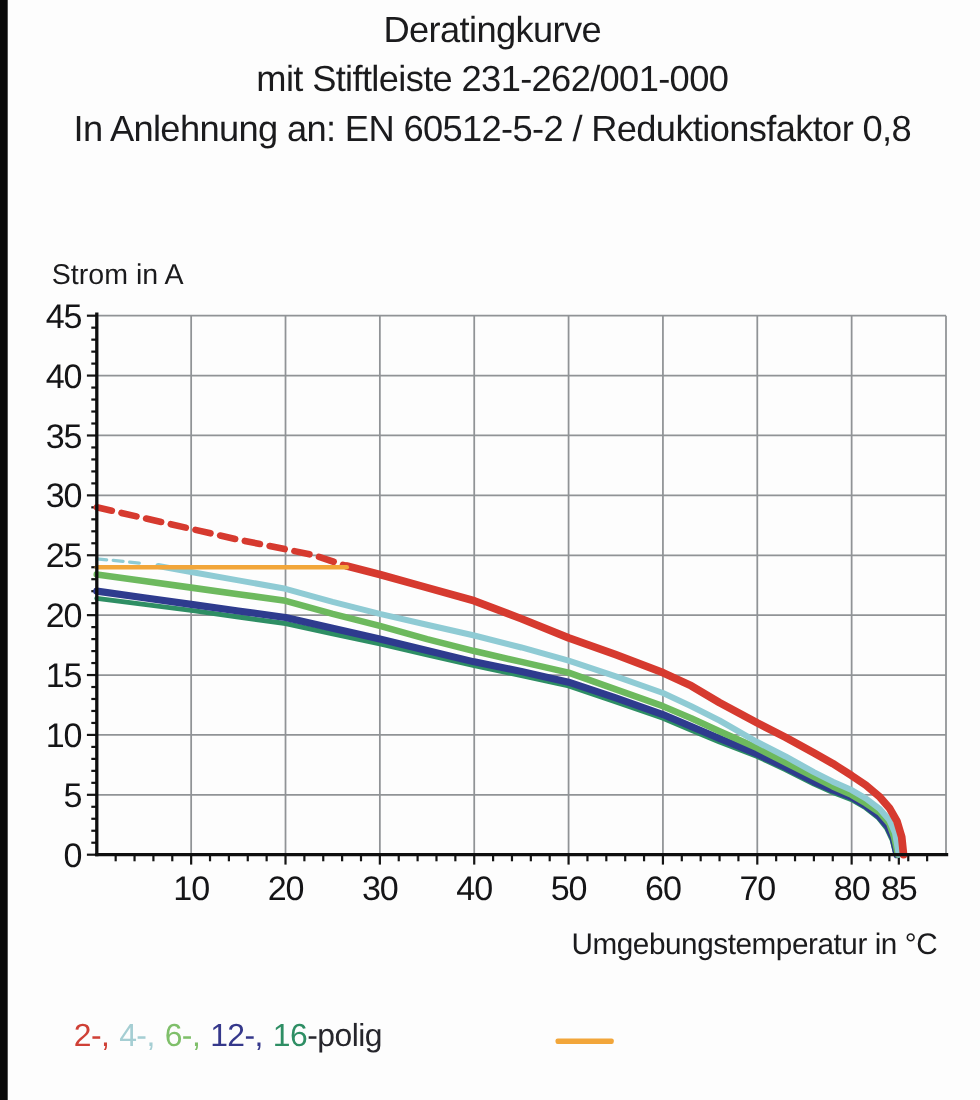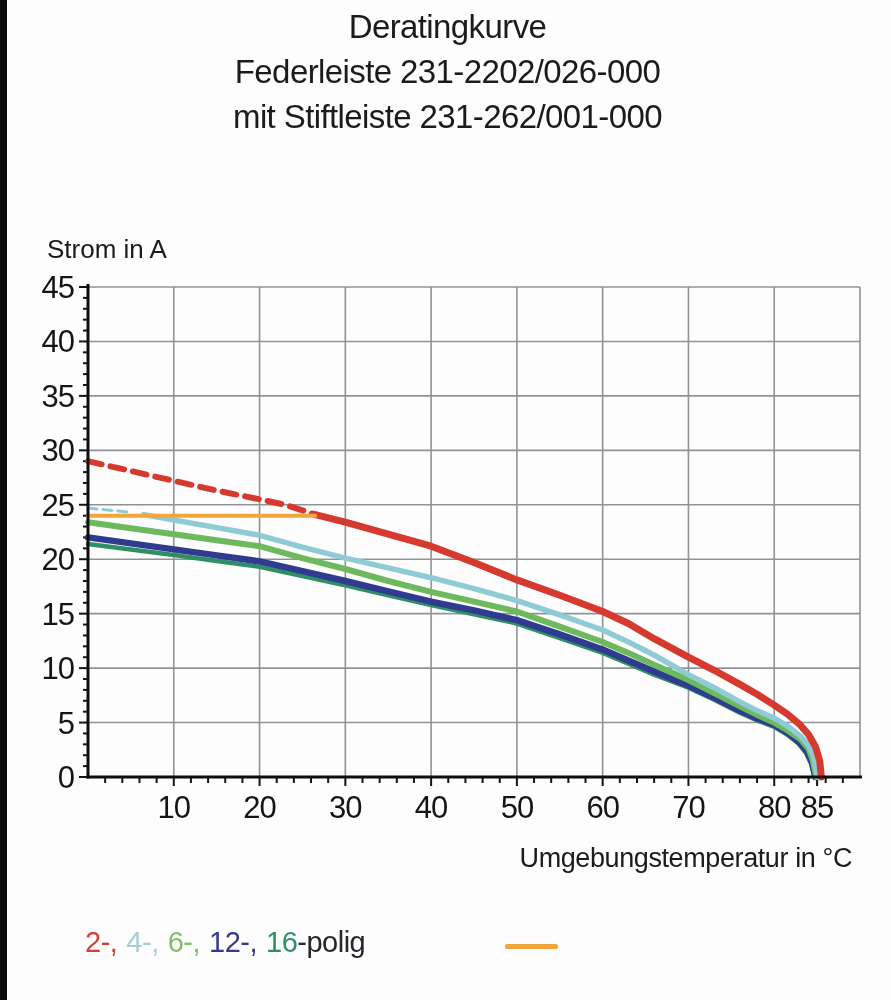--- a/index.html
+++ b/index.html
@@ -11,35 +11,35 @@
   #title-block{position:absolute;left:10px;top:4px;width:875px;text-align:center;}
   .title-line{font-size:33px;line-height:45px;letter-spacing:-0.6px;white-space:nowrap;}
   #chart-svg{position:absolute;left:0;top:0;}
   .gridline{stroke:#909396;stroke-width:1.6;fill:none;}
   .axisline{stroke:#0e0e0e;stroke-width:3;fill:none;}
   .tick{stroke:#141414;stroke-width:2;fill:none;}
   .ticklabel{font-family:"Liberation Sans",sans-serif;font-size:31px;fill:#151517;letter-spacing:-1px;}
   .ylabel-text{font-family:"Liberation Sans",sans-serif;font-size:26px;fill:#1b1b1d;}
   #x-axis-caption{position:absolute;top:843px;right:39px;font-size:27px;letter-spacing:-0.4px;}
   #legend-row{position:absolute;left:0;top:926px;width:891px;height:46px;font-size:29px;}
-  #legend-poles{position:absolute;left:85px;top:0;letter-spacing:-0.5px;white-space:nowrap;}
+  #legend-poles{position:absolute;left:67px;top:0;letter-spacing:-0.5px;white-space:nowrap;}
   .pole-item{margin-right:9px;}
   #rated-swatch{position:absolute;left:505px;top:18px;width:53px;height:5px;border-radius:2px;}
   #rated-label{position:absolute;left:575px;top:0;font-size:27px;letter-spacing:-0.4px;}
 </style>
 </head>
 <body>
 
 <div id="canvas">
   <div id="left-edge-bar"></div>
 
   <div id="title-block">
     <div class="title-line">Deratingkurve</div>
-    <div class="title-line">Federleiste 231-2202/026-000</div>
     <div class="title-line">mit Stiftleiste 231-262/001-000</div>
+    <div class="title-line">In Anlehnung an: EN 60512-5-2 / Reduktionsfaktor 0,8</div>
   </div>
 
   <svg id="chart-svg" width="891" height="830" viewBox="0 0 891 830">
       <text x="47" y="258" class="ylabel-text">Strom in A</text>
       <g class="">
         <line x1="173.77777777777777" y1="287" x2="173.77777777777777" y2="777" class="gridline"></line>
         <line x1="259.55555555555554" y1="287" x2="259.55555555555554" y2="777" class="gridline"></line>
         <line x1="345.3333333333333" y1="287" x2="345.3333333333333" y2="777" class="gridline"></line>
         <line x1="431.1111111111111" y1="287" x2="431.1111111111111" y2="777" class="gridline"></line>
         <line x1="516.8888888888889" y1="287" x2="516.8888888888889" y2="777" class="gridline"></line>

